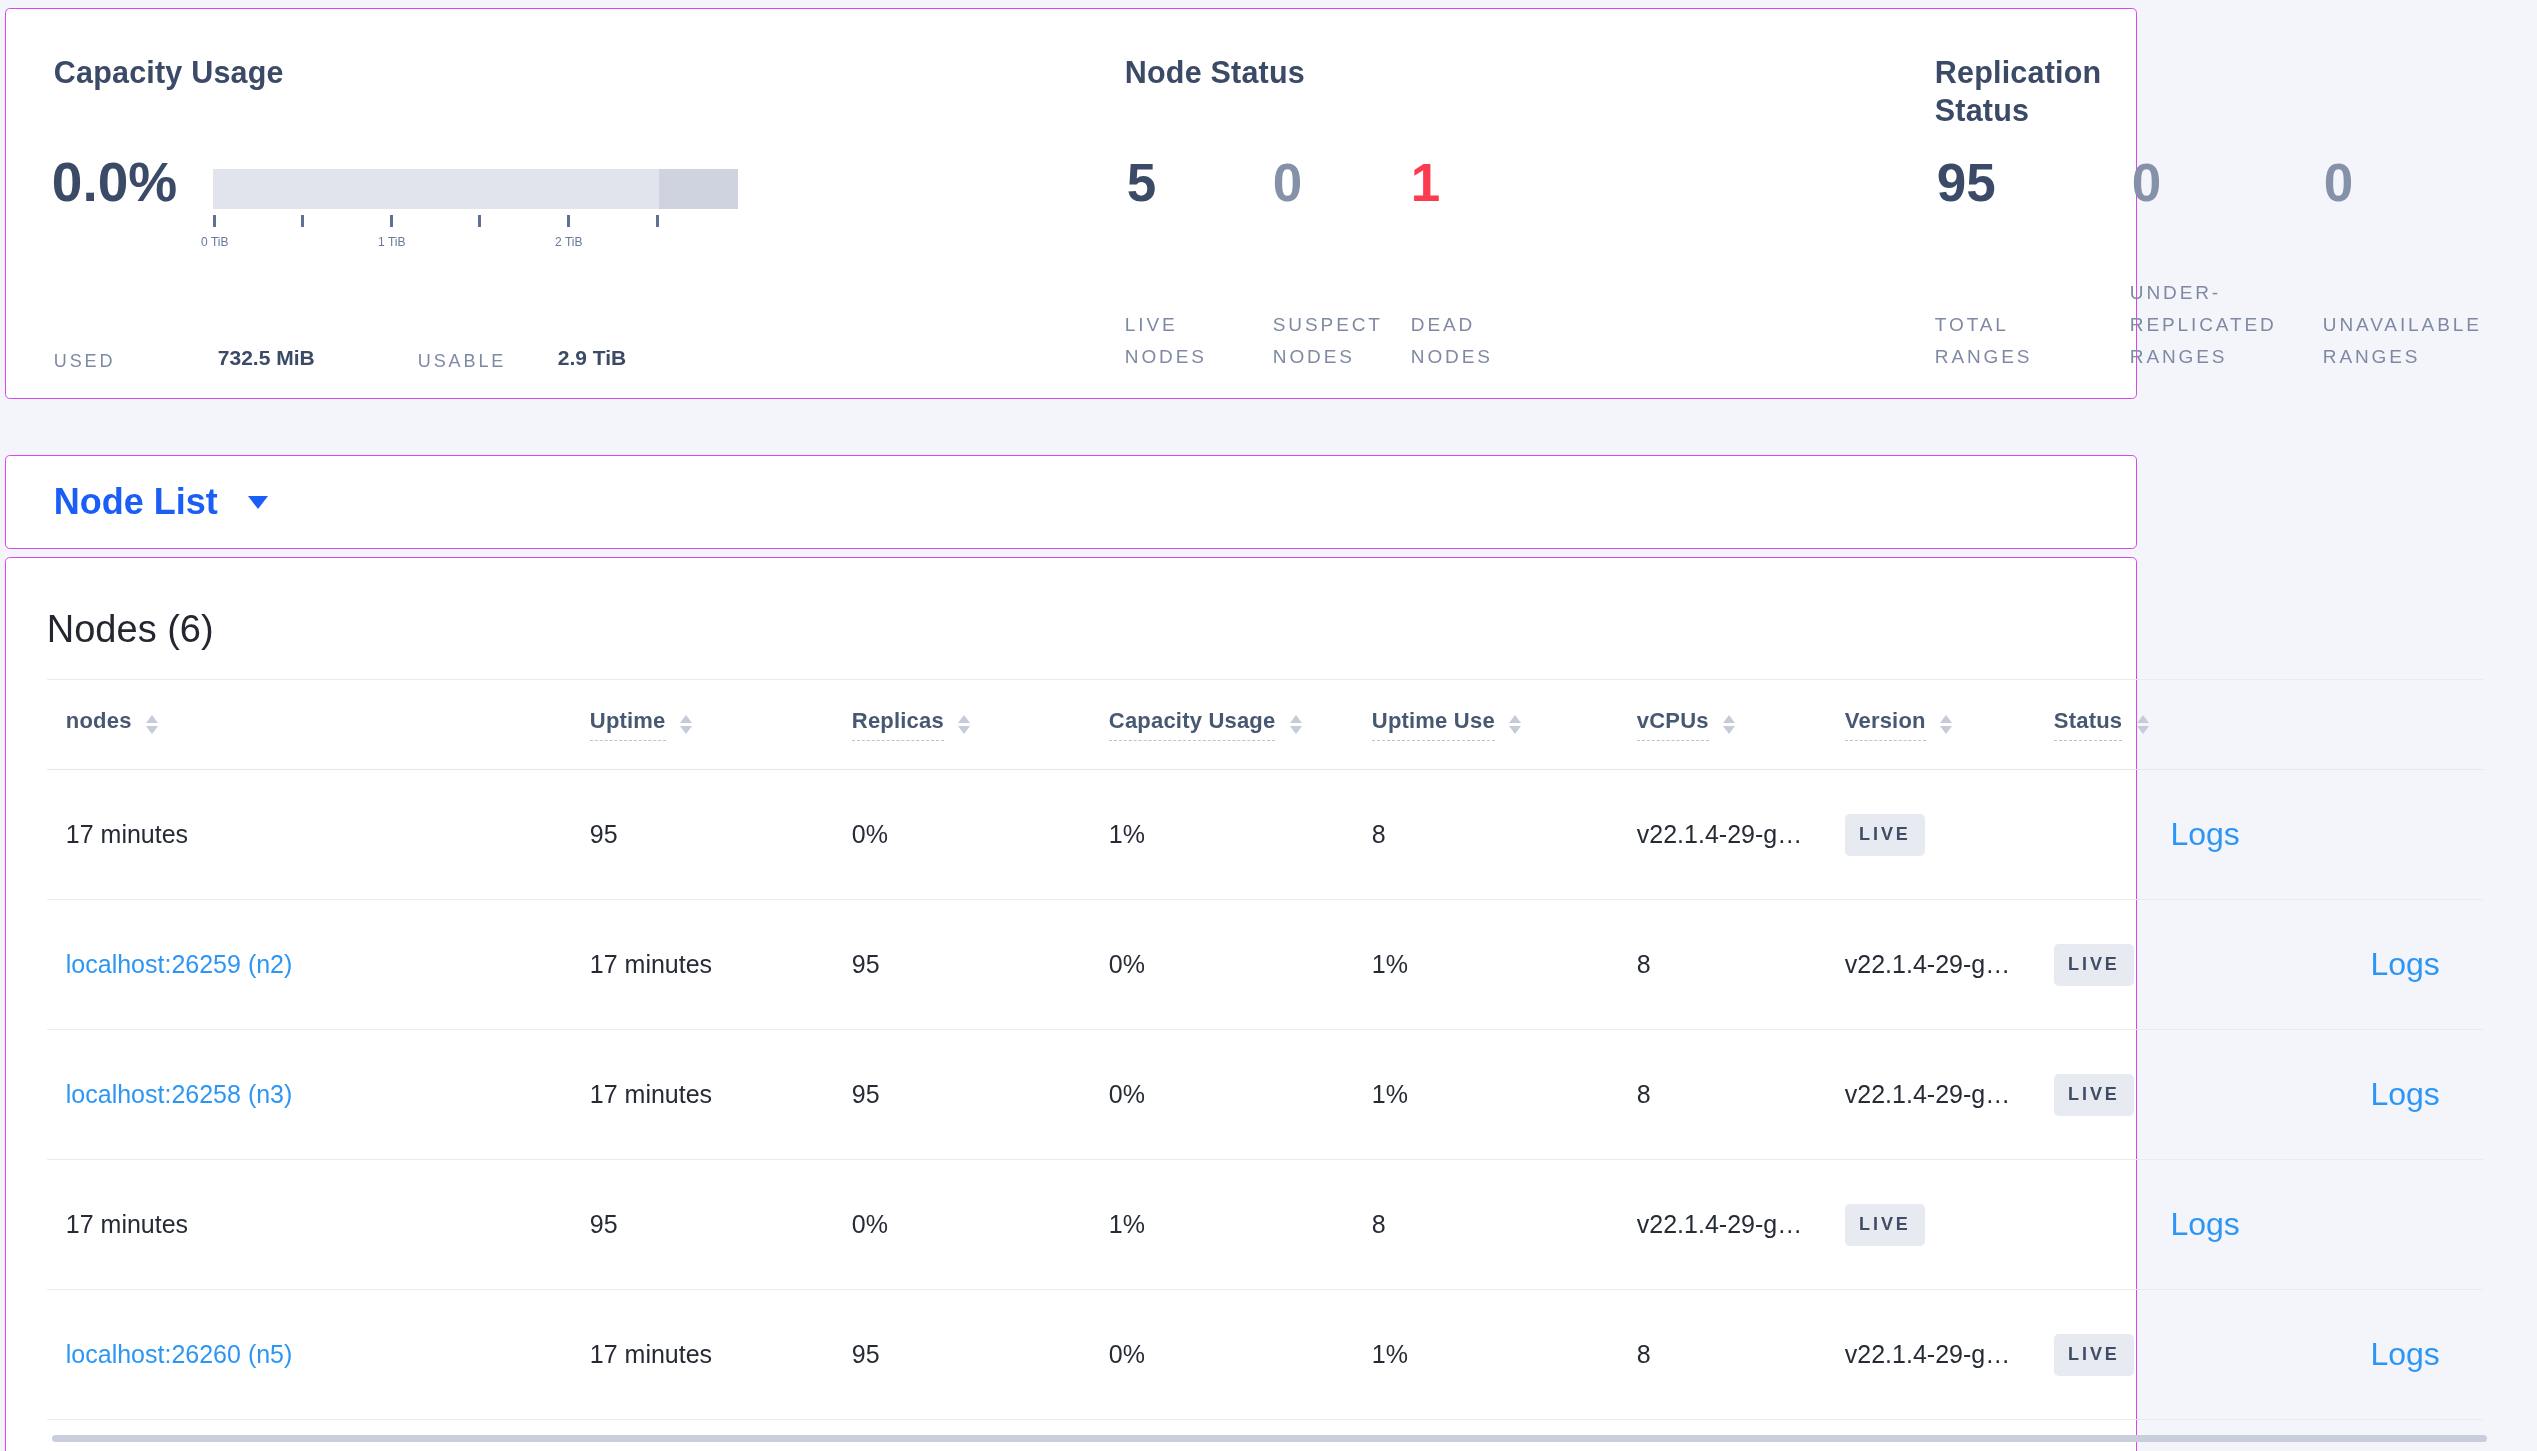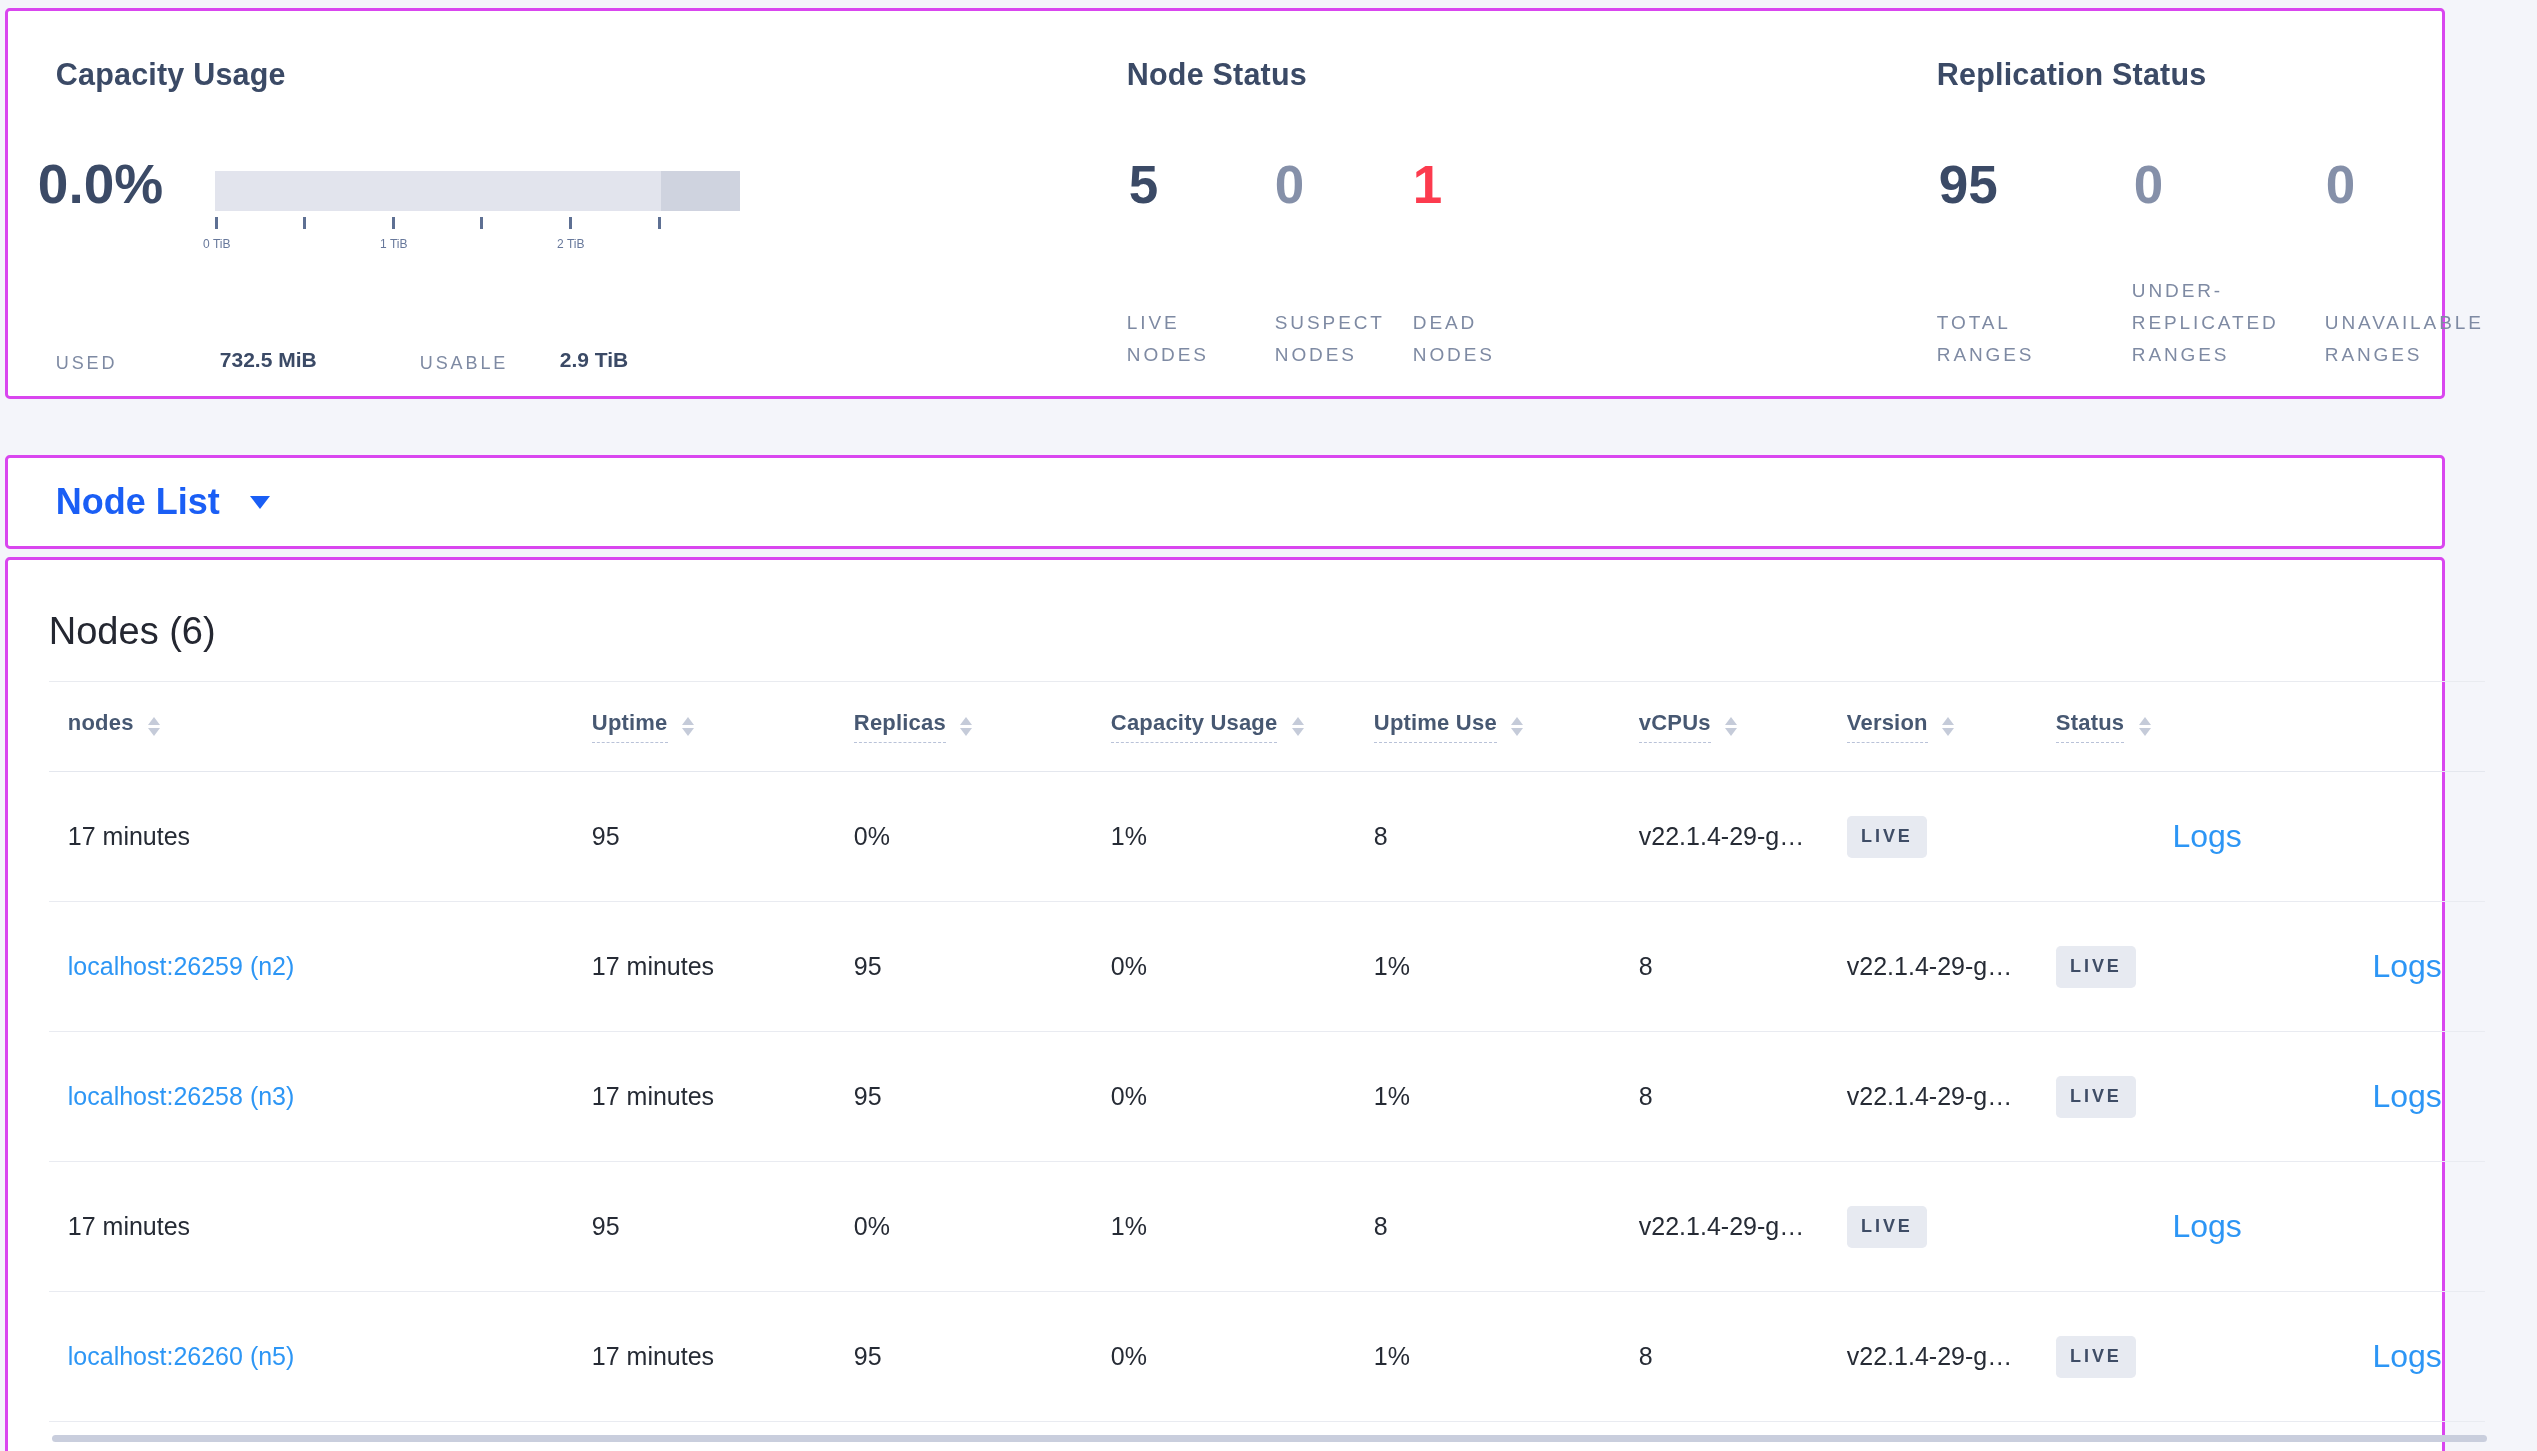--- a/index.html
+++ b/index.html
@@ -5,41 +5,41 @@
   * { margin:0; padding:0; box-sizing:border-box; }
   html,body { width:2538px; height:1452px; }
   body {
     position:relative;
     overflow:hidden;
     background:#f4f5fa;
     font-family:"Liberation Sans","DejaVu Sans",sans-serif;
     color:#3b4a66;
   }
   .card {
-    position:absolute; left:4.8px; width:2440px;
+    position:absolute; left:4.8px; width:2132px;
     background:#ffffff;
-    border:3px solid #d946ef;
+    border:1px solid #d946ef;
     border-radius:4.8px;
   }
   .card-stats { top:7.6px; height:391px; }
   .card-selector { top:455px; height:94px; display:flex; align-items:center; }
   .card-nodes { top:557px; height:905px; }
 
   
   .section-title {
     position:absolute; top:44px;
     font-size:30.5px; line-height:38px; font-weight:700; color:#3b4a66;
     letter-spacing:0.2px;
   }
   .cap-title { left:48px; }
   .ns-title  { left:1119px; }
   .rs-title  { left:1929px; }
 
   .cap-percent {
-    position:absolute; left:30px; top:139px;
+    position:absolute; left:46px; top:139px;
     font-size:55px; line-height:69px; font-weight:700; color:#3b4a66;
   }
   .cap-bar {
     position:absolute; left:207px; top:160px;
     width:525px; height:40px; display:flex;
   }
   .cap-bar .seg-light { width:446px; background:#e2e4ed; }
   .cap-bar .seg-dark  { width:79px;  background:#cfd3df; }
   .tick {
     position:absolute; top:206px; width:2.9px; height:12.4px; background:#5e7093;

